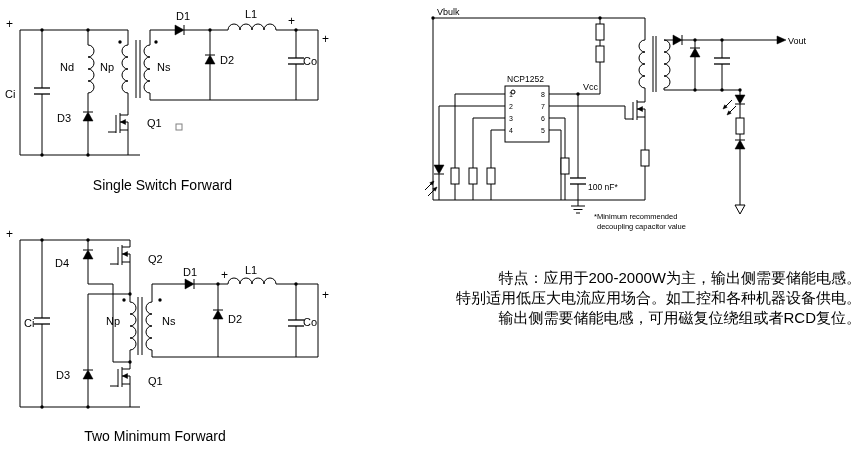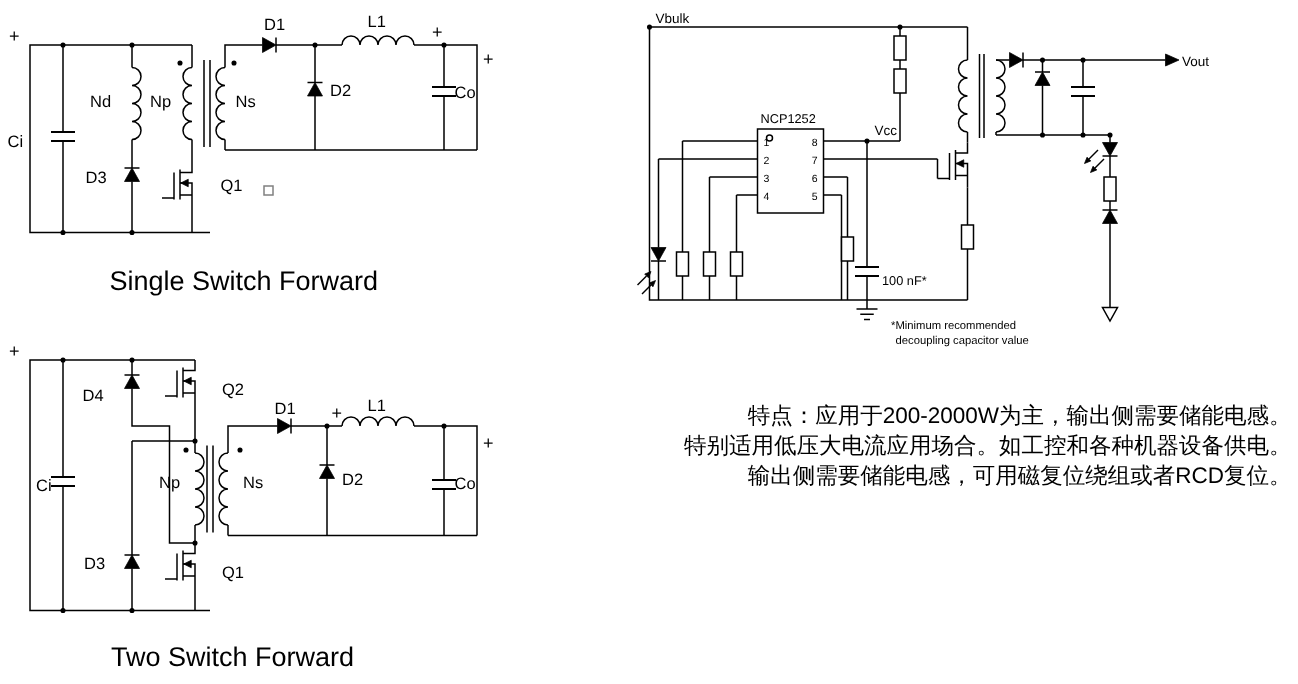--- a/index.html
+++ b/index.html
@@ -14,21 +14,21 @@
   .dot{fill:#000;stroke:none;}
   .marker{stroke:#808080;stroke-width:1;fill:#fff;}
   text{fill:#000;font-family:"Liberation Sans", sans-serif;}
   .lbl{font-size:11px;}
   .plus{font-size:12px;}
   .sm{font-size:9px;}
   .ic{font-size:8.5px;}
   .pin{font-size:7px;}
   .fn{font-size:7.5px;}
   .circuit-title{
-    position:absolute;font-size:18px;text-align:center;white-space:nowrap;
+    position:absolute;font-size:14px;text-align:center;white-space:nowrap;
   }
   .notes{
     position:absolute;left:385px;top:268px;width:476px;
     font-size:15px;line-height:20px;white-space:nowrap;text-align:right;
   }
   .notes .indent{margin-left:33px;}
 </style>
 </head>
 <body>
 
@@ -177,21 +177,21 @@
   <text class="lbl" x="148" y="41">Q2</text>
   <text class="lbl" x="106" y="103">Np</text>
   <text class="lbl" x="162" y="103">Ns</text>
   <text class="lbl" x="183" y="54">D1</text>
   <text class="lbl" x="245" y="52">L1</text>
   <text class="lbl" x="228" y="101">D2</text>
   <text class="lbl" x="303" y="104">Co</text>
   <text class="lbl" x="56" y="157">D3</text>
   <text class="lbl" x="148" y="163">Q1</text>
 </svg>
-<div class="circuit-title" style="left:25px;top:428px;width:260px">Two Switch Forward</div>
+<div class="circuit-title" style="left:25px;top:428px;width:260px">Two Minimum Forward</div>
 
 <svg style="left:425px;top:0" width="440" height="240" viewBox="0 0 440 240">
   <path class="wire" d="
     M220,18 H8 V200 H220
     M175,18 V24 M175,40 V46 M175,62 V94
     M220,18 V40 M220,88 V95 M220,125 V150 M220,166 V200
     M228,36 V92 M231,36 V92
     M239,40 H248 M257,40 H352
     M239,88 V90 M239,90 H315
     M270,40 V48 M270,57 V90

